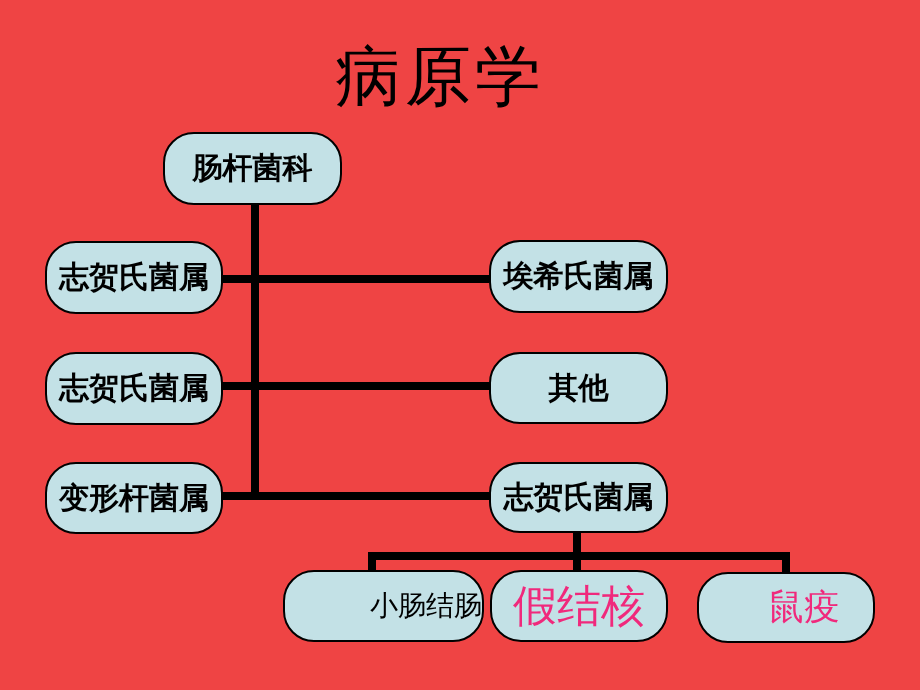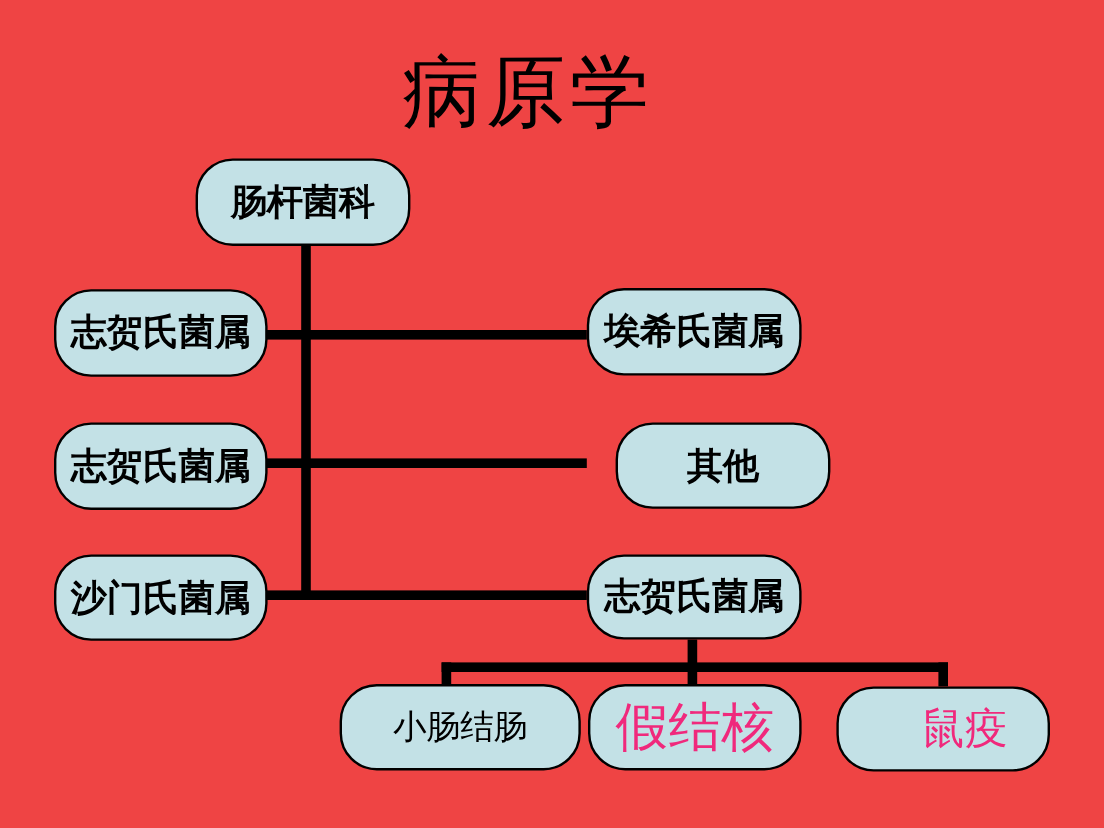--- a/index.html
+++ b/index.html
@@ -27,24 +27,24 @@
     display:flex;align-items:center;justify-content:center;
     color:var(--label-text);
     font-size:30px;font-weight:bold;white-space:nowrap;
   }
   .line{position:absolute;background:var(--connector);}
   
   .b-root{left:163px;top:132px;width:179px;height:73px;}
   .b-l1{left:45px;top:241px;width:178px;height:73px;}
   .b-r1{left:489px;top:240px;width:179px;height:73px;}
   .b-l2{left:45px;top:352px;width:178px;height:73px;}
-  .b-r2{left:513px;top:352px;width:179px;height:72px;}
+  .b-r2{left:489px;top:352px;width:179px;height:72px;}
   .b-l3{left:45px;top:462px;width:178px;height:72px;}
   .b-r3{left:489px;top:462px;width:179px;height:71px;}
-  .b-s1{left:283px;top:570px;width:201px;height:72px;font-weight:normal;font-size:28px;}
+  .b-s1{left:283px;top:570px;width:201px;height:72px;font-weight:normal;font-size:28px;justify-content:flex-end;}
   .b-s2{left:490px;top:570px;width:178px;height:72px;font-weight:normal;font-size:44px;color:var(--highlight-text);}
   .b-s3{left:697px;top:572px;width:178px;height:71px;font-weight:normal;font-size:36px;color:var(--highlight-text);padding-left:36px;}
   
   .ln-trunk{left:251px;top:205px;width:8px;height:295px;}
   .ln-h1{left:222px;top:275px;width:267px;height:8px;}
   .ln-h2{left:222px;top:382px;width:267px;height:8px;}
   .ln-h3{left:222px;top:492px;width:267px;height:8px;}
   .ln-ystem{left:573px;top:533px;width:8px;height:37px;}
   .ln-bbar{left:368px;top:552px;width:422px;height:8px;}
   .ln-dleft{left:368px;top:552px;width:8px;height:18px;}
@@ -80,21 +80,21 @@
 
   <div class="box b-l2">
     <span>志贺氏菌属</span>
   </div>
 
   <div class="box b-r2">
     <span>其他</span>
   </div>
 
   <div class="box b-l3">
-    <span>沙门氏菌属</span>
+    <span>变形杆菌属</span>
   </div>
 
   <div class="box b-r3">
     <span>志贺氏菌属</span>
   </div>
 
   <div class="box b-s1">
     <span>小肠结肠</span>
   </div>
 

